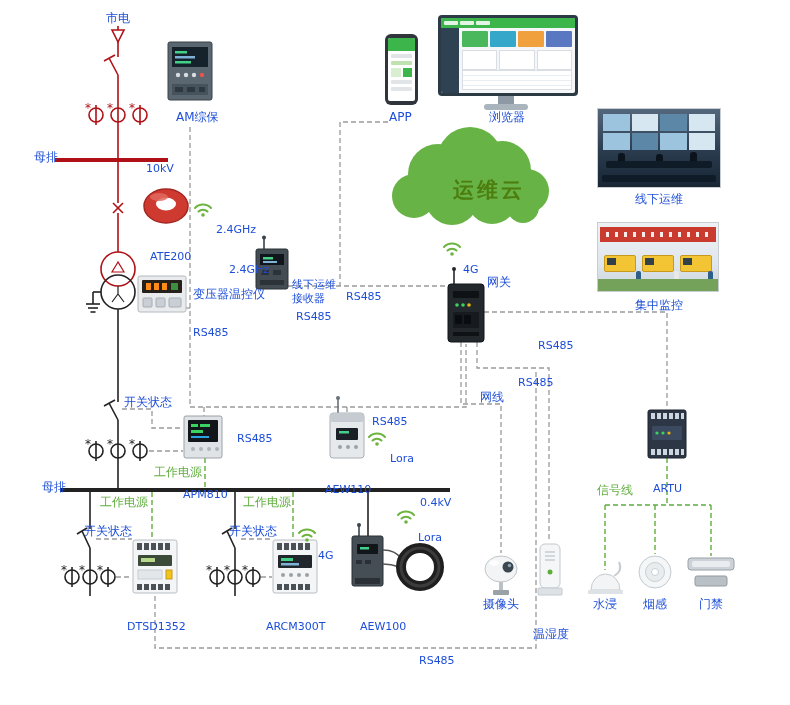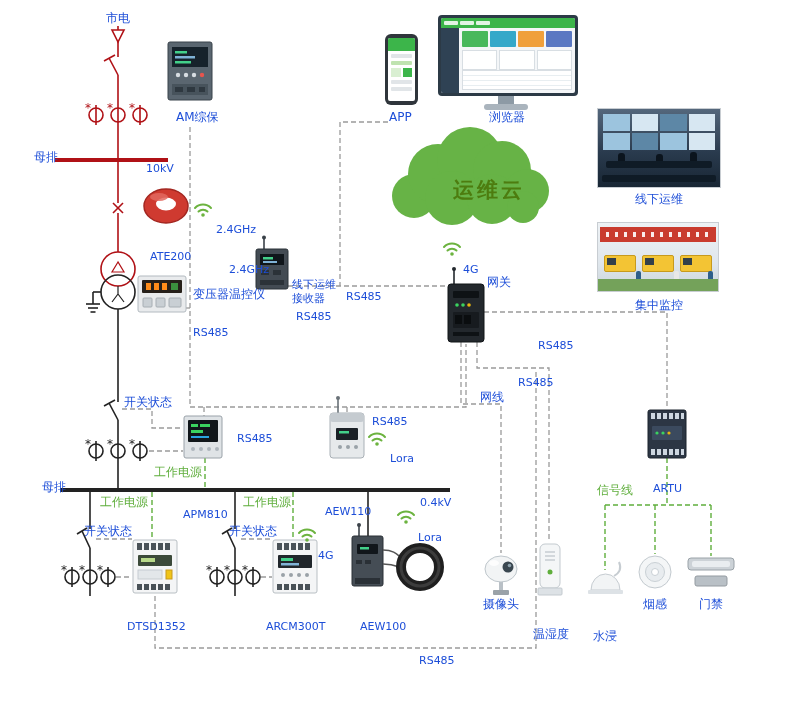--- a/index.html
+++ b/index.html
@@ -518,38 +518,38 @@
 <span class="lbl cloud" style="left:468px;top:190px">运维云</span>
 <span class="lbl sm" style="left:463px;top:241px">4G</span>
 <span class="lbl" style="left:487px;top:276px">网关</span>
 <span class="lbl" style="left:635px;top:193px">线下运维</span>
 <span class="lbl" style="left:635px;top:299px">集中监控</span>
 <span class="lbl sm" style="left:538px;top:317px">RS485</span>
 <span class="lbl sm" style="left:518px;top:354px">RS485</span>
 <span class="lbl" style="left:480px;top:391px">网线</span>
 <span class="lbl" style="left:124px;top:396px">开关状态</span>
 <span class="lbl sm" style="left:237px;top:410px">RS485</span>
-<span class="lbl sm" style="left:183px;top:486px">APM810</span>
+<span class="lbl sm" style="left:183px;top:466px">APM810</span>
 <span class="lbl sm" style="left:372px;top:393px">RS485</span>
-<span class="lbl sm" style="left:325px;top:483px">AEW110</span>
+<span class="lbl sm" style="left:325px;top:461px">AEW110</span>
 <span class="lbl sm" style="left:390px;top:430px">Lora</span>
 <span class="lbl green" style="left:154px;top:466px">工作电源</span>
 <span class="lbl" style="left:42px;top:481px">母排</span>
 <span class="lbl sm" style="left:420px;top:474px">0.4kV</span>
 <span class="lbl green" style="left:100px;top:496px">工作电源</span>
 <span class="lbl" style="left:84px;top:525px">开关状态</span>
 <span class="lbl sm" style="left:127px;top:598px">DTSD1352</span>
 <span class="lbl green" style="left:243px;top:496px">工作电源</span>
 <span class="lbl" style="left:229px;top:525px">开关状态</span>
 <span class="lbl sm" style="left:318px;top:527px">4G</span>
 <span class="lbl sm" style="left:266px;top:598px">ARCM300T</span>
 <span class="lbl sm" style="left:360px;top:598px">AEW100</span>
 <span class="lbl sm" style="left:418px;top:509px">Lora</span>
 <span class="lbl" style="left:483px;top:598px">摄像头</span>
 <span class="lbl" style="left:533px;top:628px">温湿度</span>
-<span class="lbl" style="left:593px;top:630px">水浸</span>
+<span class="lbl" style="left:593px;top:598px">水浸</span>
 <span class="lbl" style="left:643px;top:598px">烟感</span>
 <span class="lbl" style="left:699px;top:598px">门禁</span>
 <span class="lbl sm" style="left:653px;top:460px">ARTU</span>
 <span class="lbl green" style="left:597px;top:484px">信号线</span>
 <span class="lbl sm" style="left:419px;top:632px">RS485</span>
 
 </div>
 
 </body></html>

